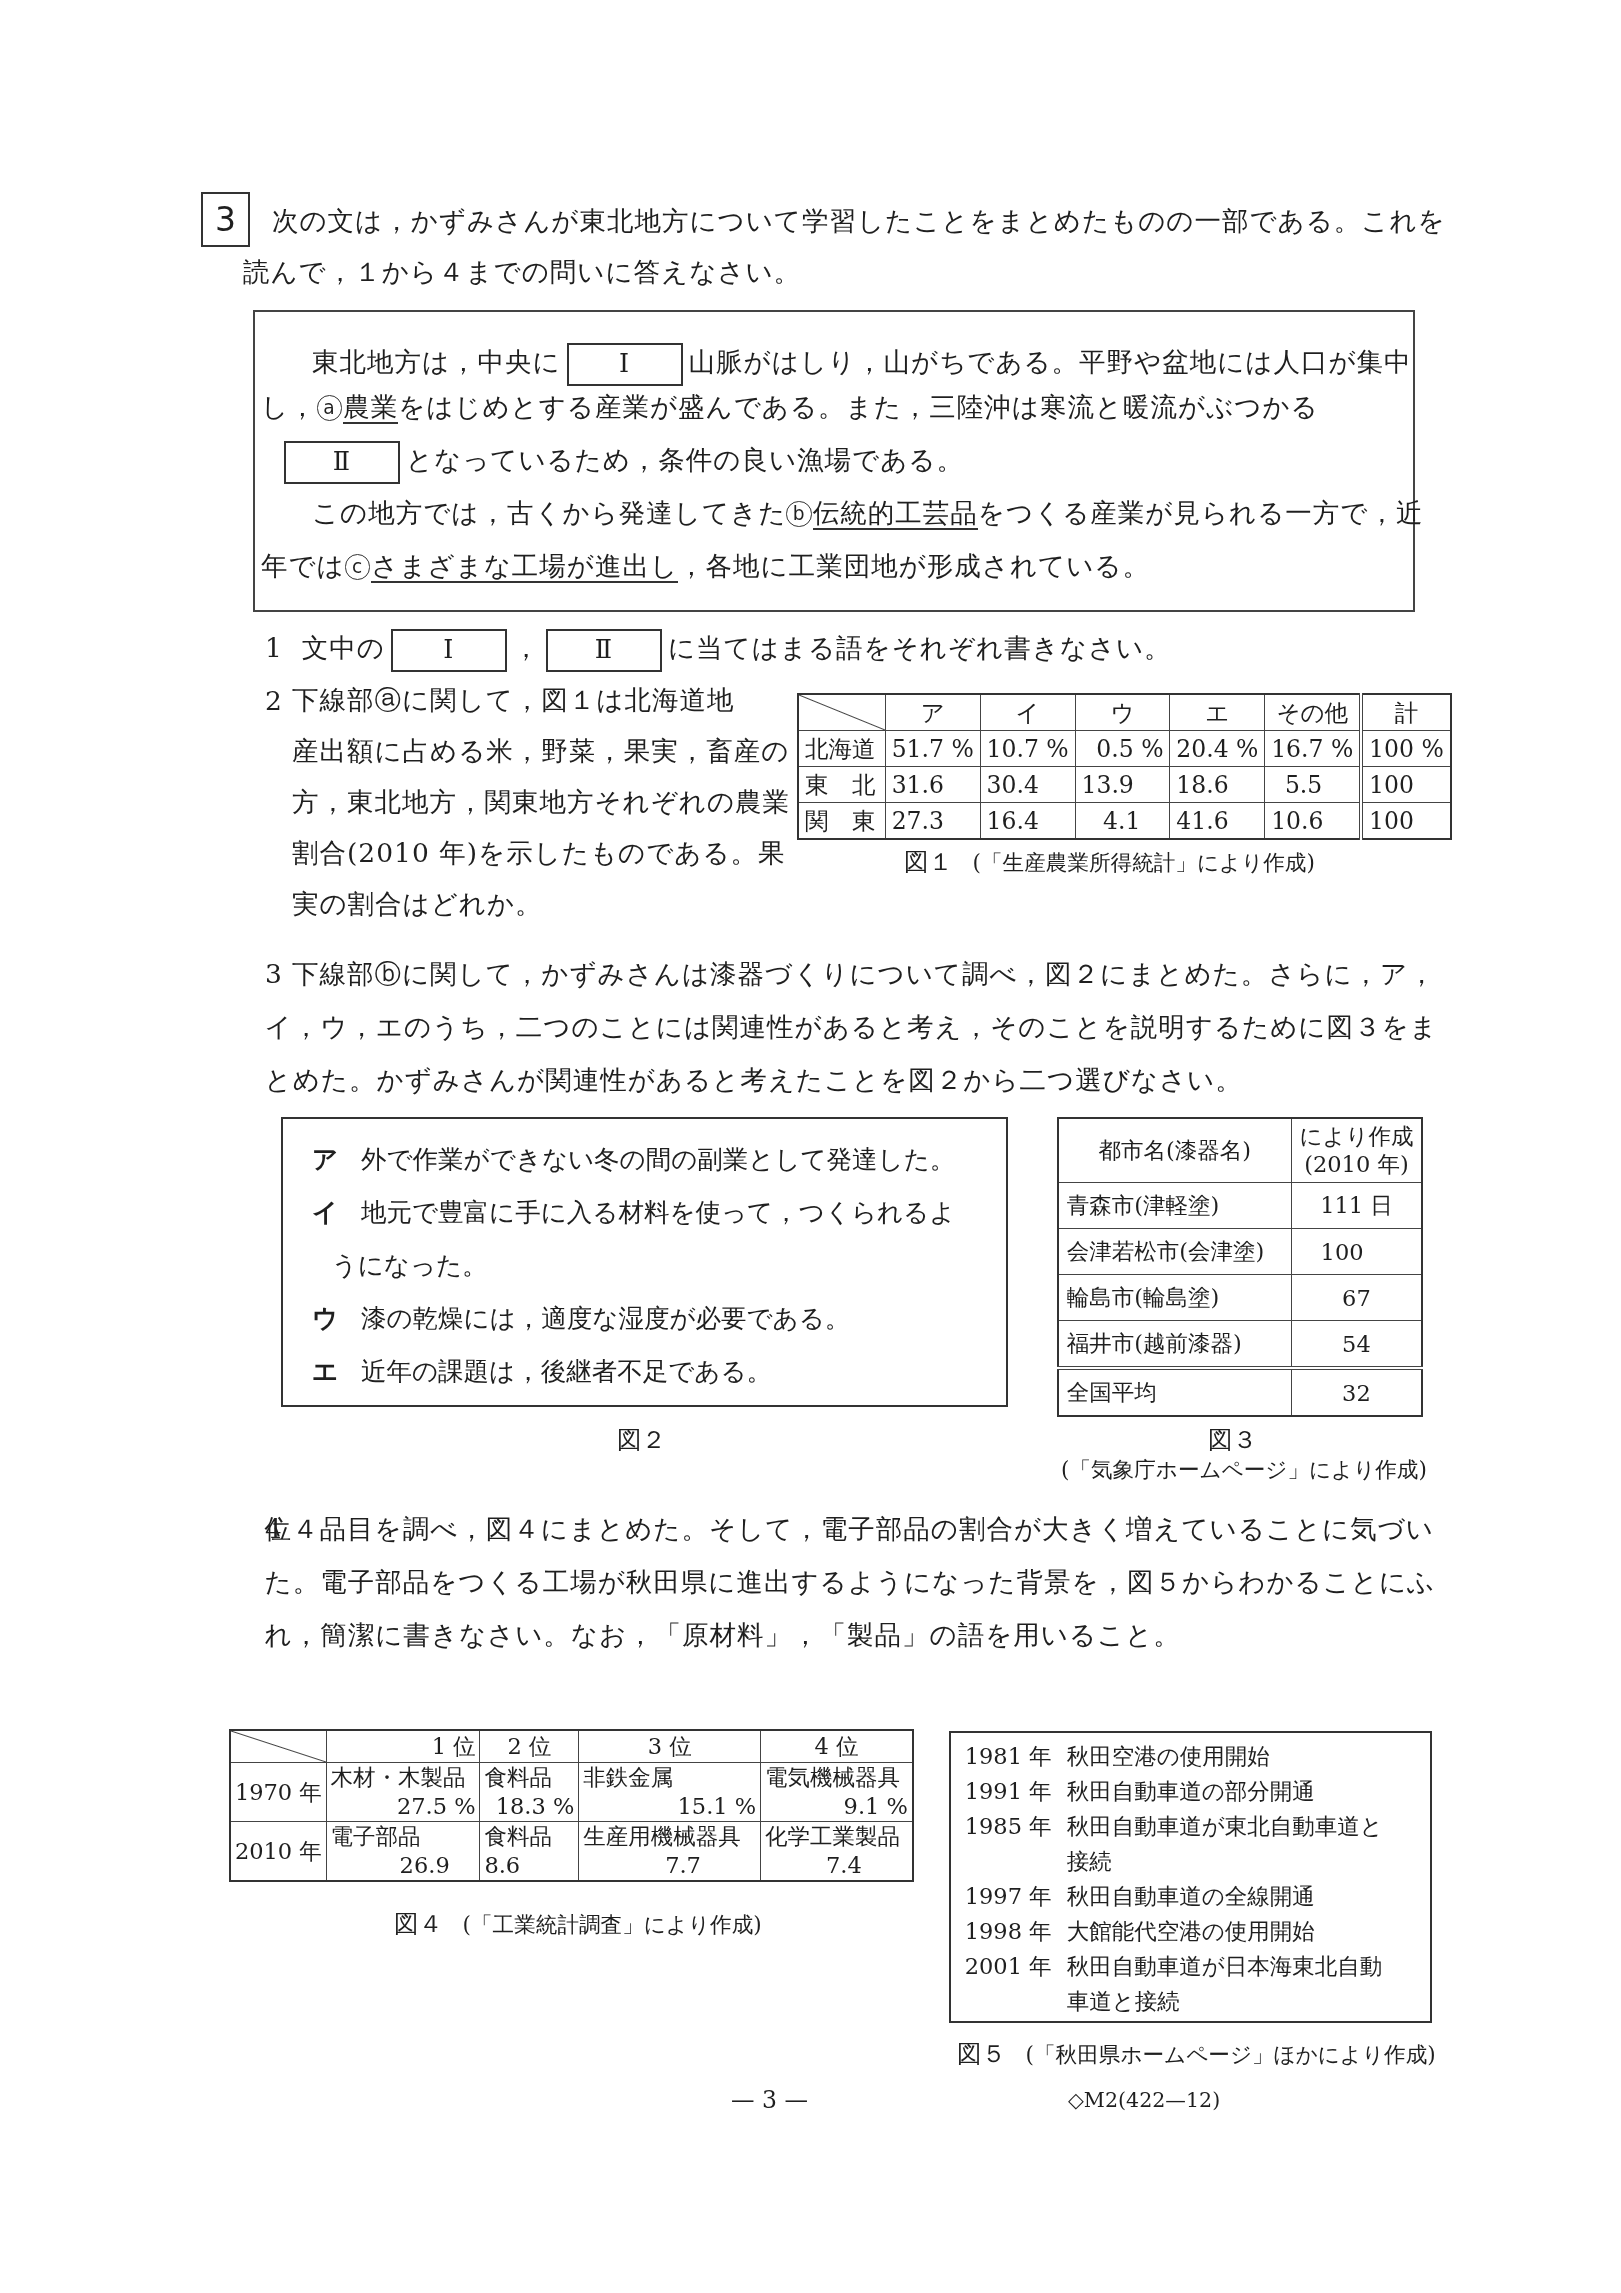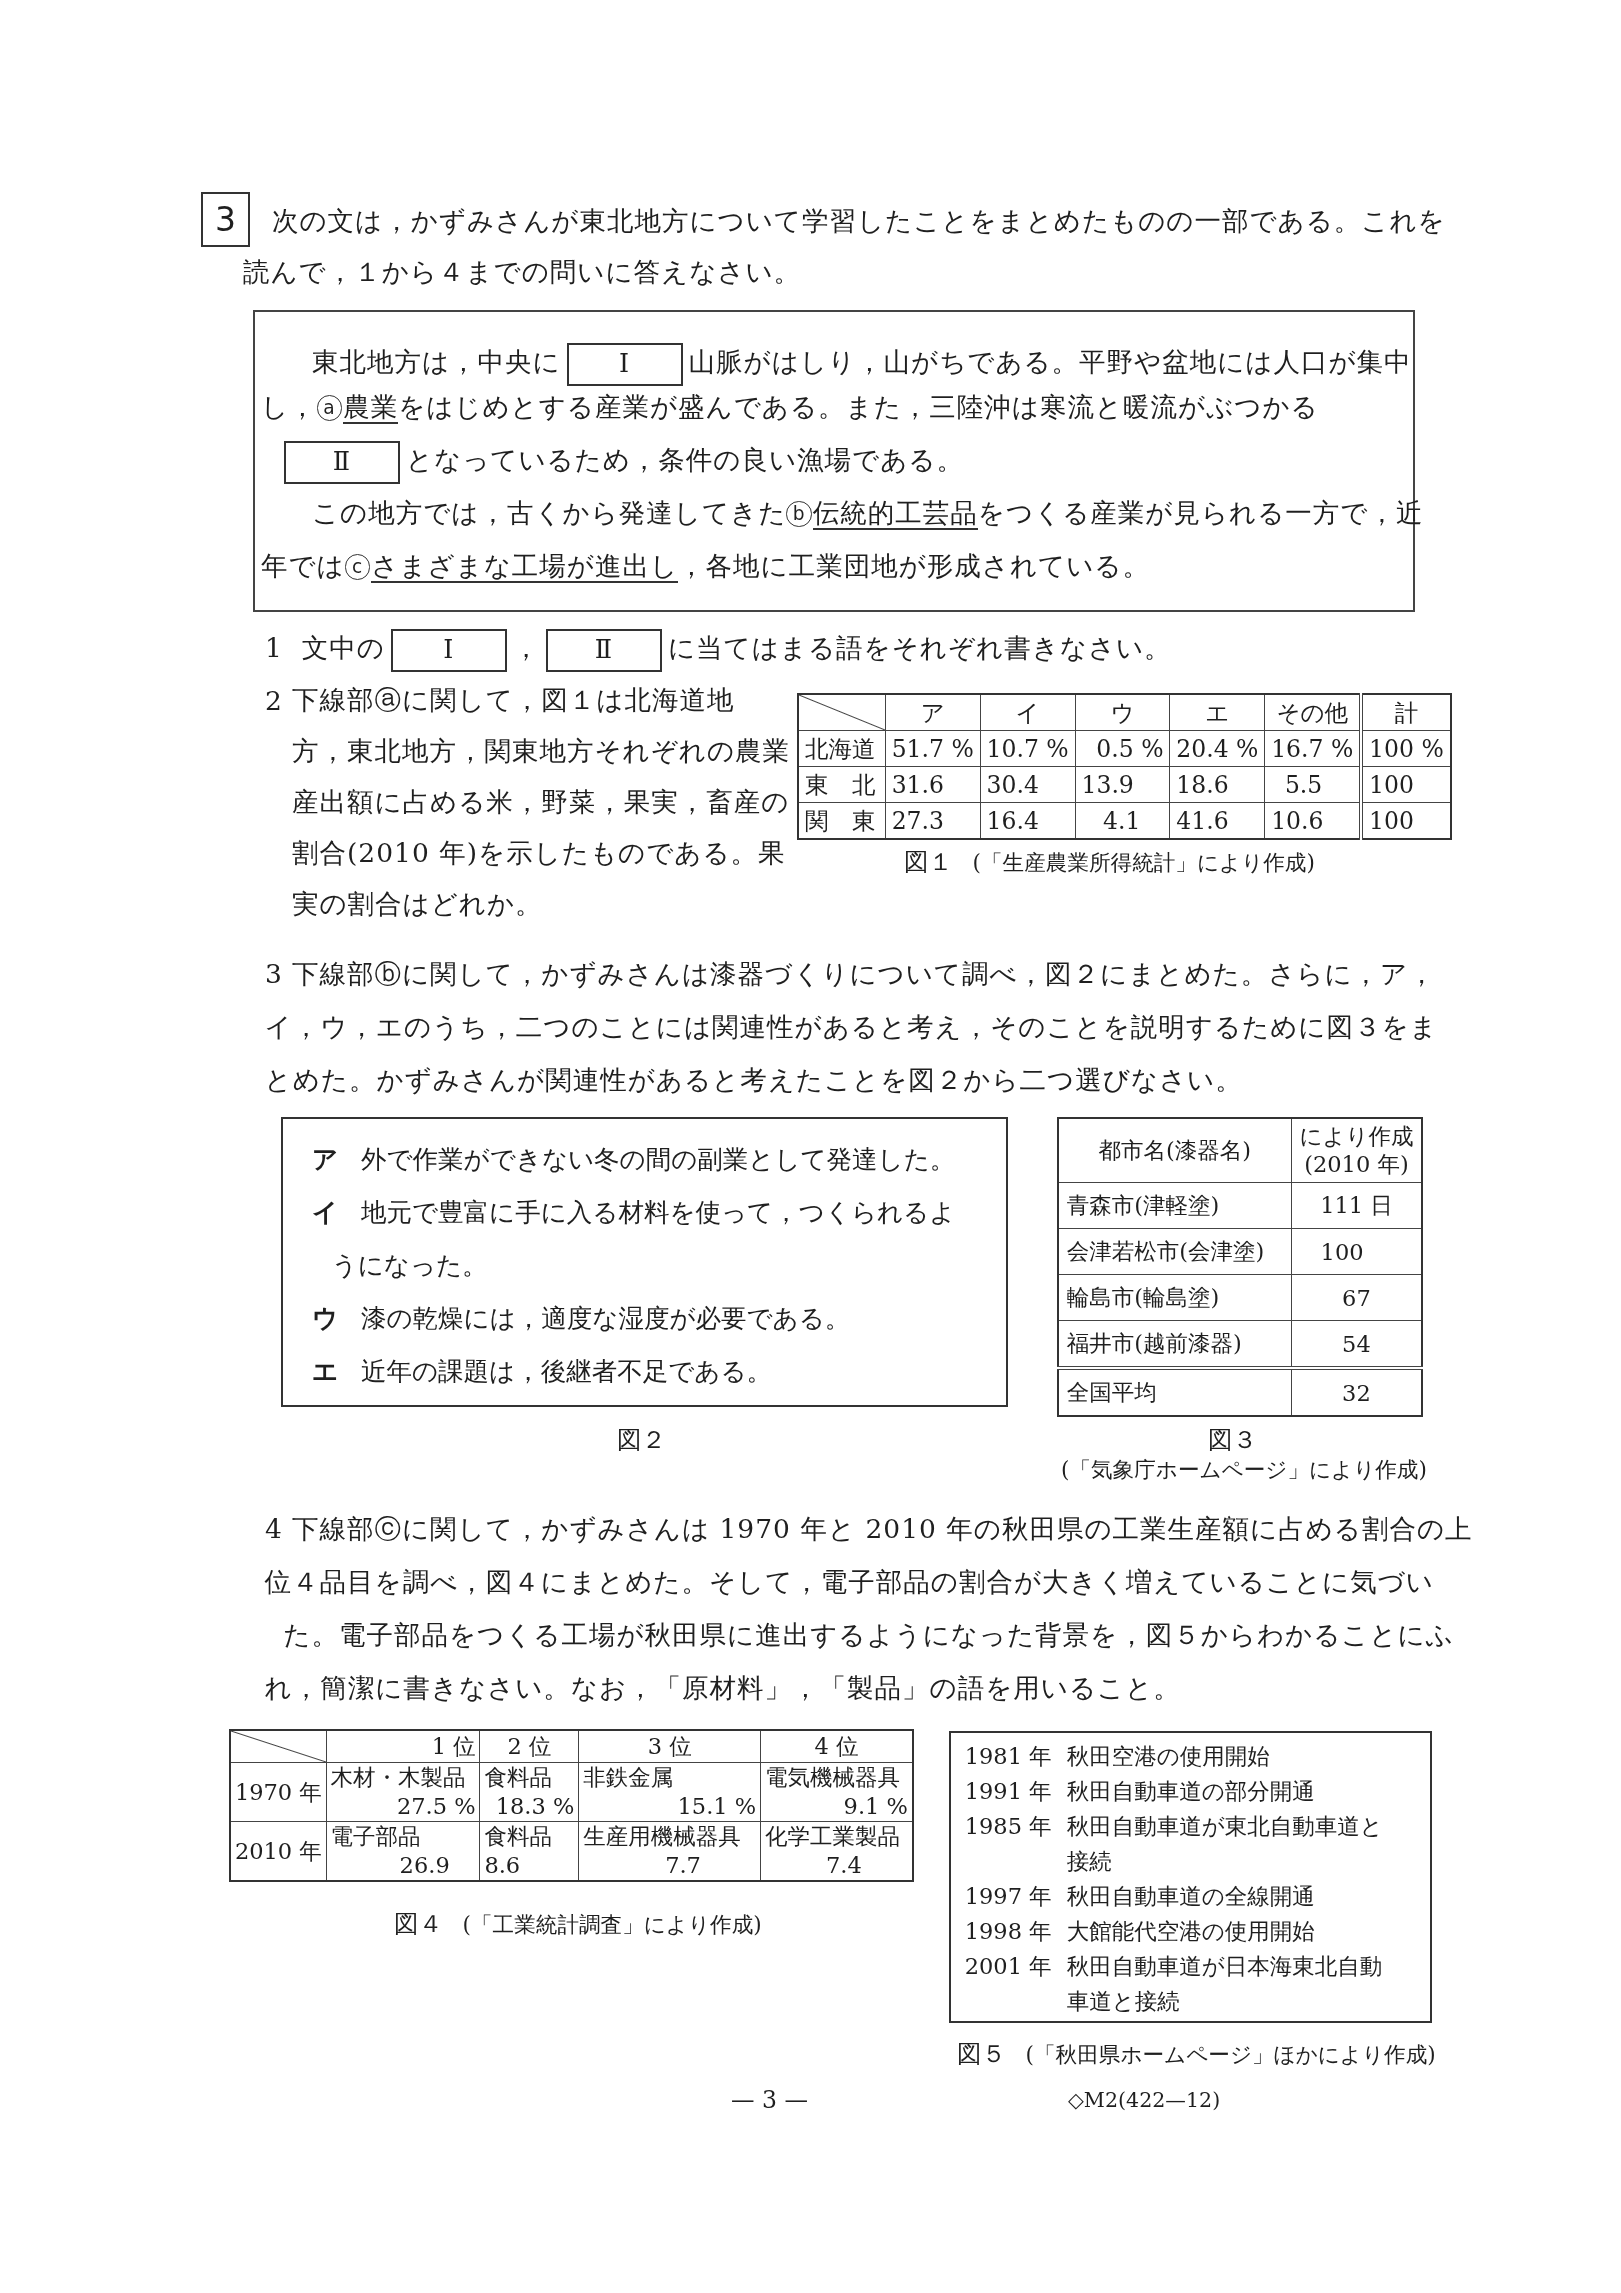--- a/index.html
+++ b/index.html
@@ -94,22 +94,22 @@
   <span>年では</span><span class="circ">c</span><span class="ul">さまざまな工場が進出し</span><span>，各地に工業団地が形成されている。</span>
 </div>
 
 <div class="abs t" style="left:265px;top:621px;">
   <span>1</span>&nbsp;&nbsp;<span>文中の</span><span class="blank" style="width:116px;">Ⅰ</span><span>，</span><span class="blank" style="width:116px;">Ⅱ</span><span>に当てはまる語をそれぞれ書きなさい。</span>
 </div>
 
 <div class="abs t" style="left:265px;top:674px;">2</div>
 <div class="abs t" style="left:292px;top:674px;line-height:51px;">
   <div>下線部ⓐに関して，図１は北海道地</div>
+  <div>産出額に占める米，野菜，果実，畜産の</div>
   <div>方，東北地方，関東地方それぞれの農業</div>
-  <div>産出額に占める米，野菜，果実，畜産の</div>
   <div>割合(2010 年)を示したものである。果</div>
   <div>実の割合はどれか。</div>
 </div>
 
 <table class="fig1">
   <tbody>
       <tr>
     <td class="diag" style="width:74px;"></td>
     <td class="hd" style="width:78px;">ア</td>
     <td class="hd" style="width:78px;">イ</td>
@@ -200,21 +200,20 @@
   </tr>
 </tbody>
   </table>
 <div class="abs cap" style="left:1208px;top:1423px;">
   <span class="fig">図３</span>
 </div>
 <div class="abs cap" style="left:1061px;top:1455px;">(「気象庁ホームページ」により作成)</div>
 
 <div class="abs t" style="left:265px;top:1502px;">4</div>
 <div class="abs t" style="left:292px;top:1502px;line-height:53px;">
-  <div>下線部ⓒに関して，かずみさんは 1970 年と 2010 年の秋田県の工業生産額に占める割合の上</div>
   <div style="margin-left:-27.4px;">位４品目を調べ，図４にまとめた。そして，電子部品の割合が大きく増えていることに気づい</div>
   <div style="margin-left:-27.4px;text-align:center;">た。電子部品をつくる工場が秋田県に進出するようになった背景を，図５からわかることにふ</div>
   <div style="margin-left:-27.4px;">れ，簡潔に書きなさい。なお，「原材料」，「製品」の語を用いること。</div>
 </div>
 
 <table class="fig4">
   <tbody>
       <tr>
     <td class="diag" style="width:84px;height:31px;"></td>
     <td class="c" style="width:145px;text-align:right;">1 位</td>

